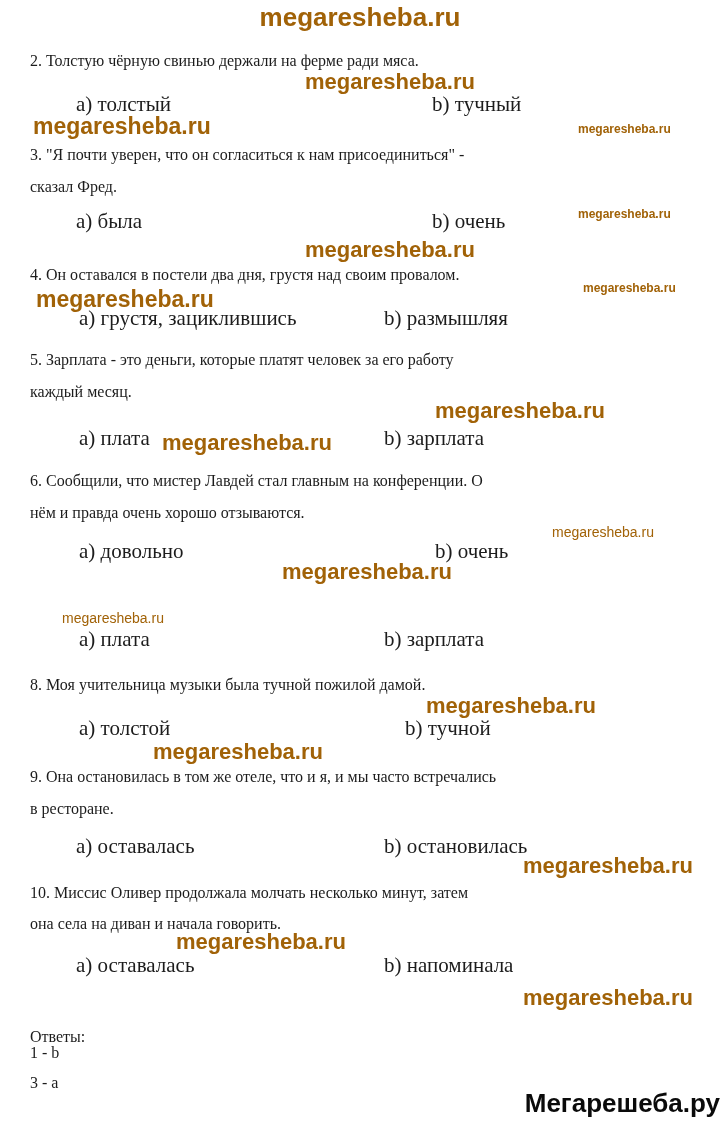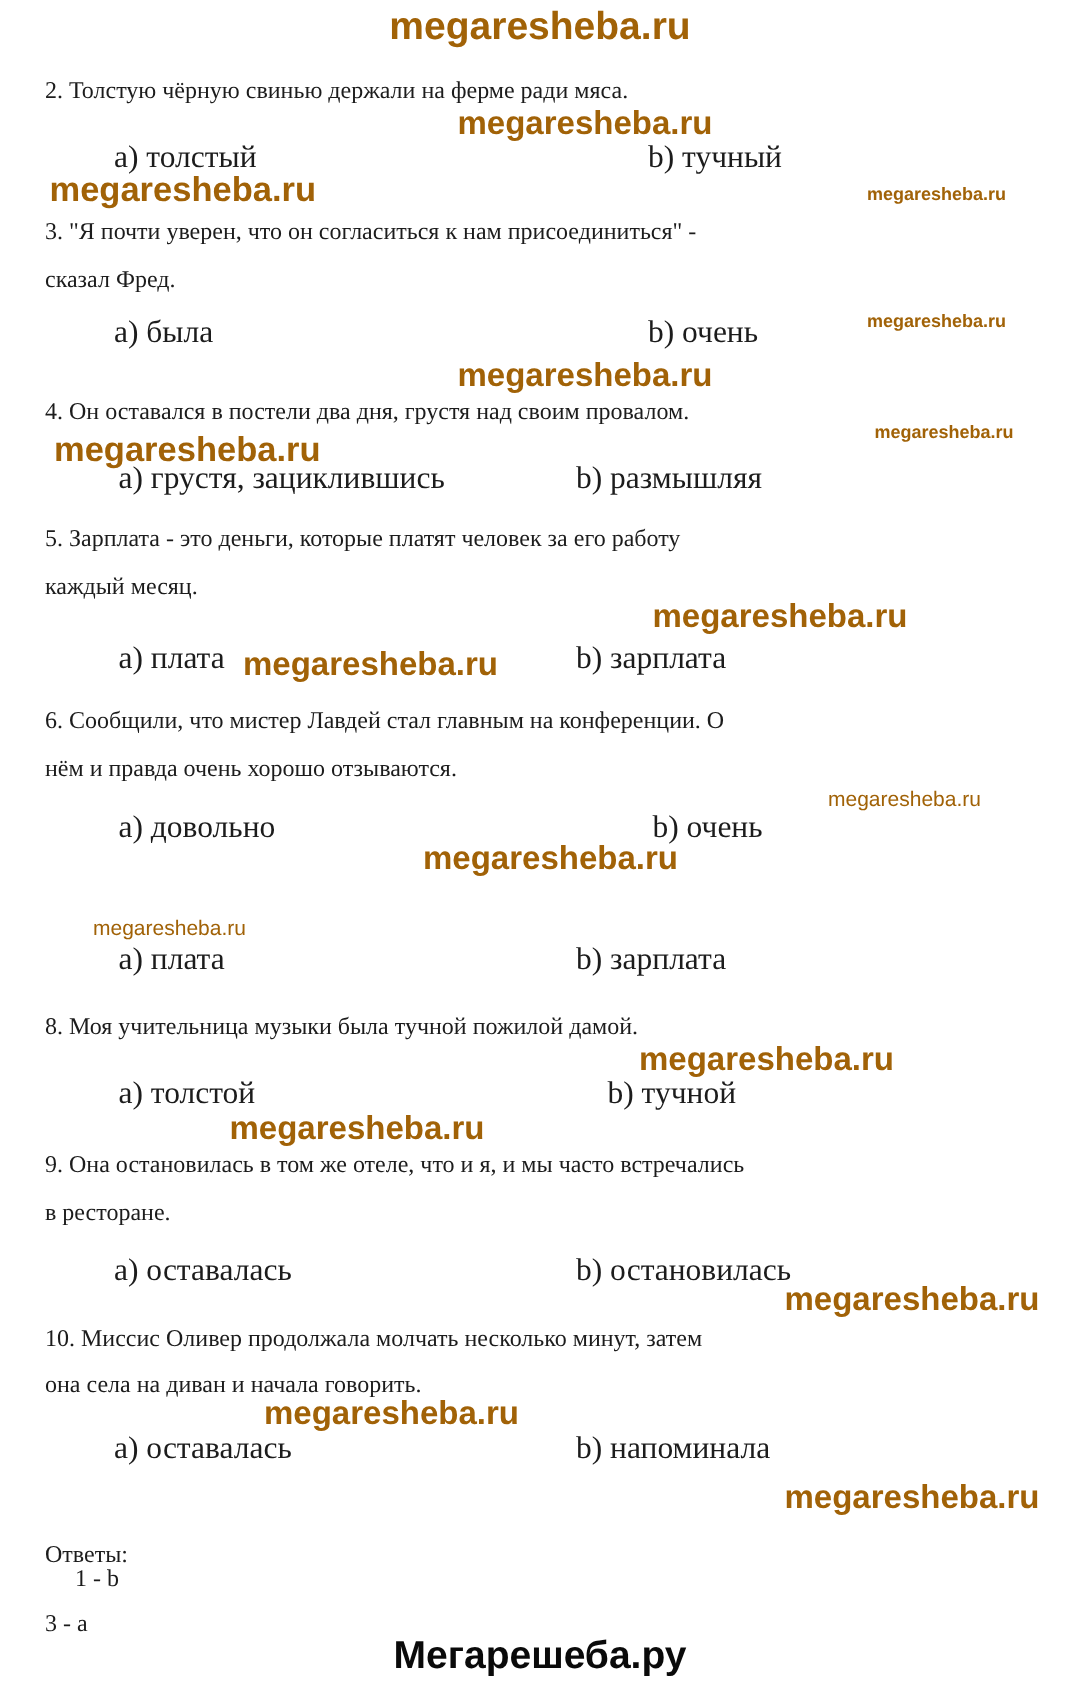--- a/index.html
+++ b/index.html
@@ -35,21 +35,21 @@
   .wm-header { font-size: 26px; left: 0; right: 0; text-align: center; }
   .wm-big { font-size: 23px; }
   .wm-mid { font-size: 22px; }
   .wm-small { font-size: 12px; }
   .wm-small-light { font-size: 14px; font-weight: 400; }
   .footer-title {
     font-family: "Liberation Sans", sans-serif;
     font-weight: 700;
     font-size: 26px;
     left: 0; right: 0;
-    text-align: center;
+    text-align: right;
     color: #0a0a0a;
   }
 </style>
 </head>
 <body>
 
 <div id="page">
 
   <div class="abs wm wm-header" style="top:2px;">megaresheba.ru</div>
 
@@ -104,18 +104,18 @@
   <div class="abs wm wm-mid" style="left:523px; top:853px;">megaresheba.ru</div>
 
   <div class="abs body-text" style="left:30px; top:877px; width:685px; line-height:31px;">10. Миссис Оливер продолжала молчать несколько минут, затем
 она села на диван и начала говорить.</div>
   <div class="abs wm wm-mid" style="left:176px; top:929px;">megaresheba.ru</div>
   <div class="abs opt" style="left:76px; top:953px;">а) оставалась</div>
   <div class="abs opt" style="left:384px; top:953px;">b) напоминала</div>
   <div class="abs wm wm-mid" style="left:523px; top:985px;">megaresheba.ru</div>
 
   <div class="abs body-text" style="left:30px; top:1007px;margin-top:14px;">Ответы:</div>
-  <div class="abs body-text" style="left:30px; top:1037px;margin-left:20px;">1 - b</div>
+  <div class="abs body-text" style="left:30px; top:1037px;">1 - b</div>
   <div class="abs body-text" style="left:30px; top:1067px;">3 - a</div>
 
   <div class="abs footer-title" style="top:1088px;">Мегарешеба.ру</div>
 
 </div>
 
 </body></html>

